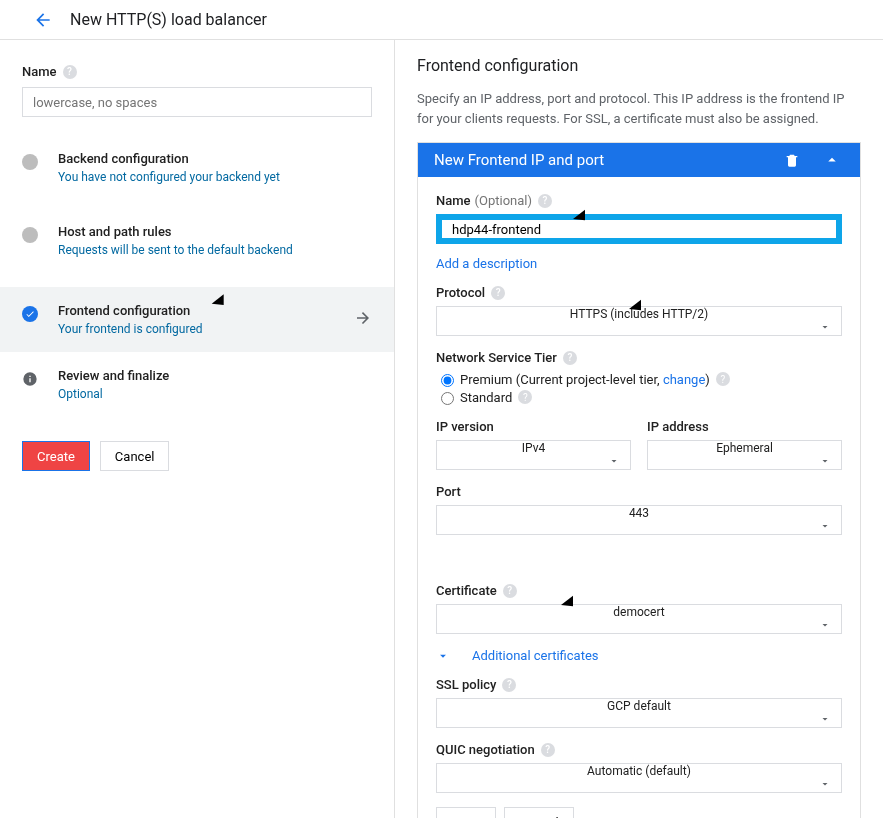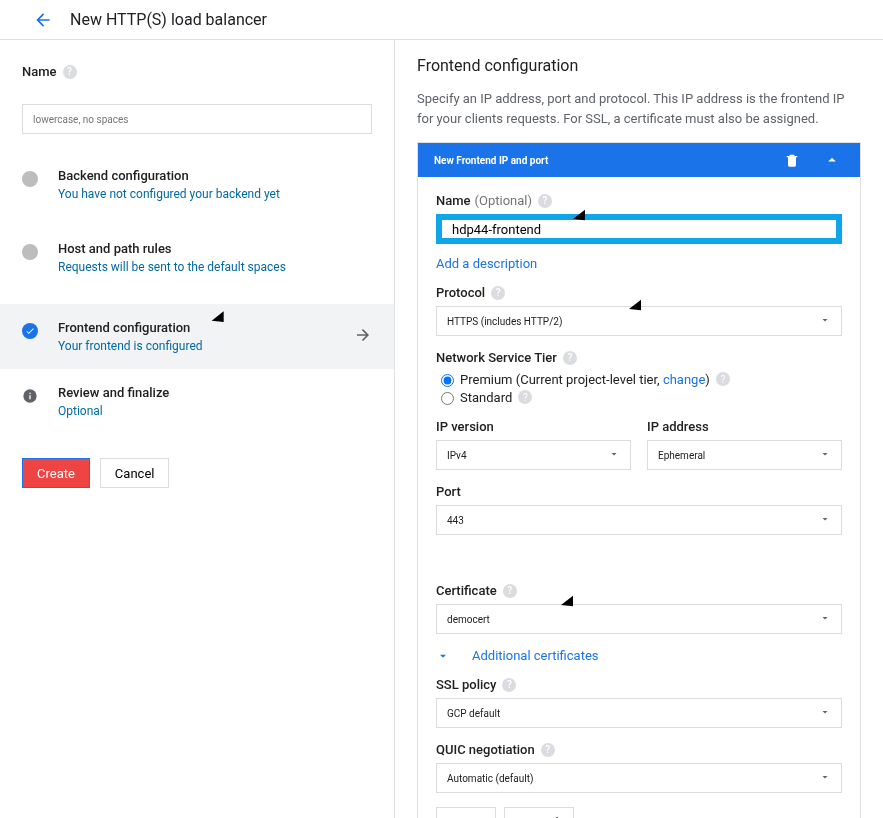--- a/index.html
+++ b/index.html
@@ -9,21 +9,21 @@
   .topbar .back { color: #1a73e8; width: 22px; height: 22px; display:flex; align-items:center; justify-content:center; margin-right: 16px; cursor:pointer; }
   .topbar .title { font-size: 16px; color: #202124; }
 
   .main { flex: 1; display: flex; overflow: hidden; }
   .left { width: 395px; border-right: 1px solid #e0e0e0; padding: 24px 0 0 0; position: relative; }
   .right { flex: 1; padding: 16px 22px 0 22px; overflow-y: auto; }
 
   .left .name-row { padding: 0 22px 0 22px; margin-bottom: 24px; }
   .field-label { display: flex; align-items: center; color: #212121; font-weight: 500; font-size: 13px; margin-bottom: 8px; }
   .help { width: 14px; height: 14px; border-radius: 50%; background: #dadce0; display: inline-flex; align-items: center; justify-content: center; margin-left: 6px; font-size: 10px; color: #fff; }
-  .text-input { width: 100%; height: 30px; border: 1px solid #dadce0; border-radius: 0; padding: 0 10px; font-size: 10px; color: #5f6368; background:#fff;margin-top:17px; }
+  .text-input { width: 100%; height: 30px; border: 1px solid #dadce0; border-radius: 0; padding: 0 10px; font-size: 13px; color: #5f6368; background:#fff; }
 
   .step-list { }
   .step { display: flex; padding: 10px 22px 10px 22px; align-items: flex-start; }
   .step .bullet { width: 16px; height: 16px; border-radius: 50%; background: #bdbdbd; margin-right: 20px; margin-top: 3px; flex: 0 0 16px; }
   .step .bullet.done { background: #1a73e8; display:flex; align-items:center; justify-content:center; }
   .step .bullet.done svg { width:10px; height:10px; fill:#fff; }
   .step .bullet.info { background: none; display:flex; align-items:center; justify-content:center; }
   .step .bullet.info svg { width:16px; height:16px; fill:#5f6368; }
   .step .txt .t1 { font-size: 13px; font-weight: 500; color: #212121; }
   .step .txt .t2 { font-size: 12px; color: #0369a1; margin-top: 4px; }
@@ -32,29 +32,29 @@
 
   .left .btn-row { padding: 0 22px; margin-top: 30px; display: flex; gap: 10px; }
   .btn { height: 30px; padding: 0 14px; border: 1px solid #dadce0; background: #fff; font-size: 13px; cursor:pointer; display:flex; align-items:center; }
   .btn.primary { background: #ef4444; color: #fff; border-color: #1a73e8; }
 
   .right h2 { margin: 0 0 14px 0; font-size: 16px; font-weight: 400; color: #202124; }
   .desc { color: #5f6368; font-size: 13px; line-height: 1.5; margin-bottom: 14px; }
 
   .panel { border: 1px solid #e0e0e0; }
   .panel-head { background: #1a73e8; color: #fff; height: 34px; display: flex; align-items: center; padding: 0 16px; }
-  .panel-head .pt { flex: 1; font-size: 10px; font-weight: bold; }
+  .panel-head .pt { flex: 1; font-size: 15px; }
   .panel-head .icon-btn { width: 24px; height: 24px; display:flex; align-items:center; justify-content:center; cursor:pointer; margin-left: 16px; }
   .panel-body { padding: 16px 18px 16px 18px; }
 
   .fg { margin-bottom: 14px; }
   .fg .lbl { display: flex; align-items: center; font-size: 13px; font-weight: 500; margin-bottom: 6px; color:#212121; }
   .fg .lbl .opt { font-weight: 400; color:#757575; margin-left:4px; }
   .fg input[type=text] { width: 100%; height: 30px; border: 6px solid #0ea5e9; padding: 0 10px; font-size: 13px; }
-  .select-like { height: 30px; border: 1px solid #dadce0; background: #fff; display: flex; align-items: center; padding: 0 10px; font-size: 10px; cursor:pointer; position:relative; }
+  .select-like { height: 30px; border: 1px solid #dadce0; background: #fff; display: flex; align-items: center; padding: 0 10px; font-size: 12px; cursor:pointer; position:relative;flex-direction:column; }
   .select-like .caret { margin-left:auto; }
 
   .link { color: #1a73e8; font-size: 13px; cursor: pointer; }
 
   .radio-row { display:flex; align-items:center; font-size:13px; margin:2px 0; }
   .radio-row input { margin-right:6px; }
 
   .row-cols { display:flex; gap:16px; }
   .row-cols > div { flex:1; }
 
@@ -97,21 +97,21 @@
           <div class="bullet"></div>
           <div class="txt">
             <div class="t1">Backend configuration</div>
             <div class="t2">You have not configured your backend yet</div>
           </div>
         </div>
         <div class="step" style="margin-top:20px;">
           <div class="bullet"></div>
           <div class="txt">
             <div class="t1">Host and path rules</div>
-            <div class="t2">Requests will be sent to the default spaces</div>
+            <div class="t2">Requests will be sent to the default backend</div>
           </div>
         </div>
         <div class="step active" style="margin-top:20px; padding-top:16px; padding-bottom:16px;">
           <div class="bullet done">
             <svg viewBox="0 0 24 24">
                 <path d="M9 16.17 4.83 12l-1.42 1.41L9 19 21 7l-1.41-1.41z"></path>
               </svg>
           </div>
           <div class="txt">
             <div class="t1">Frontend configuration</div>

